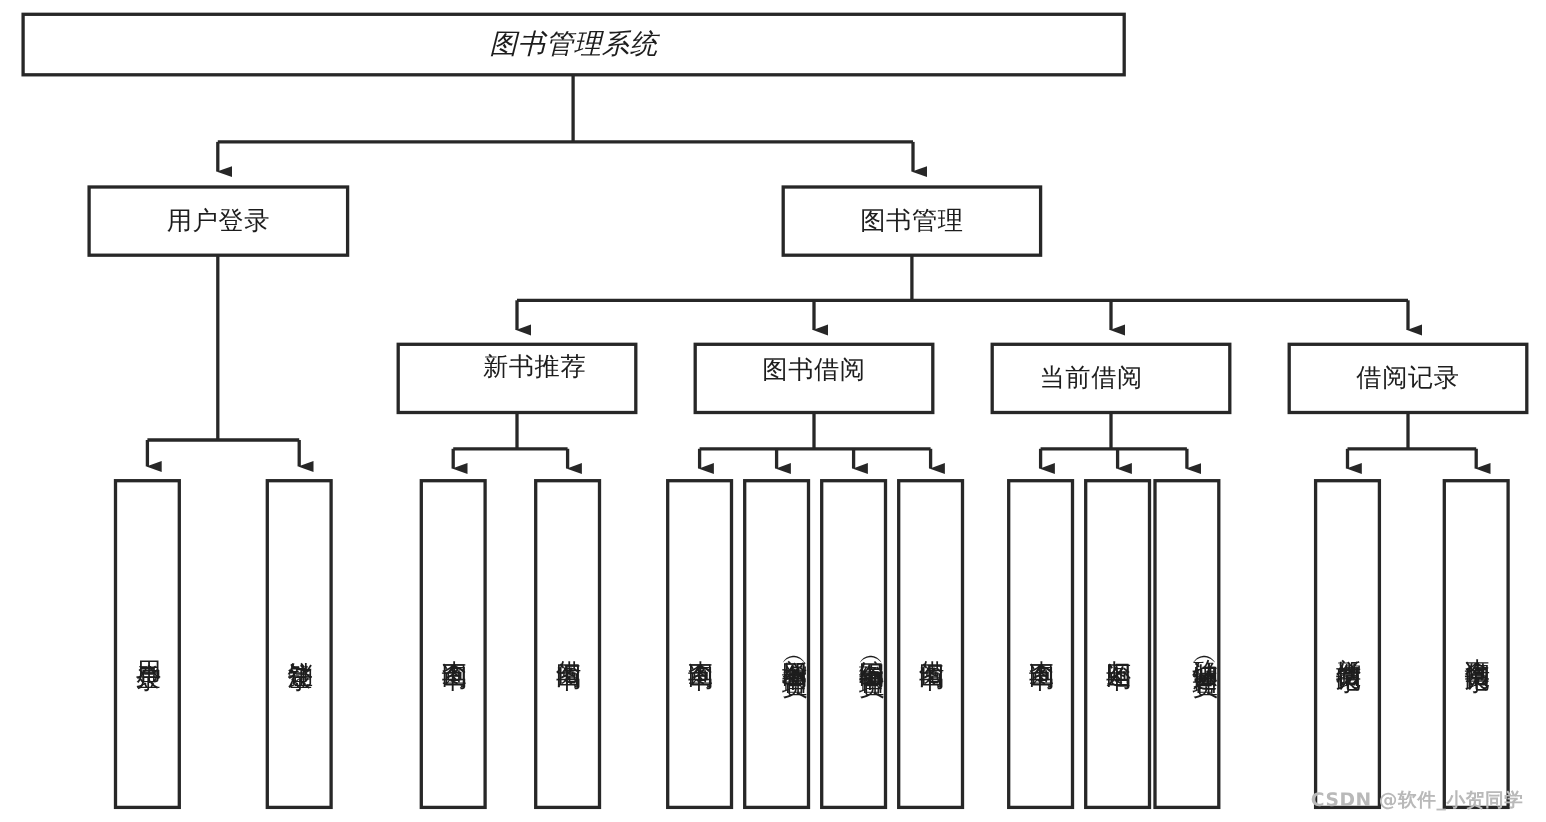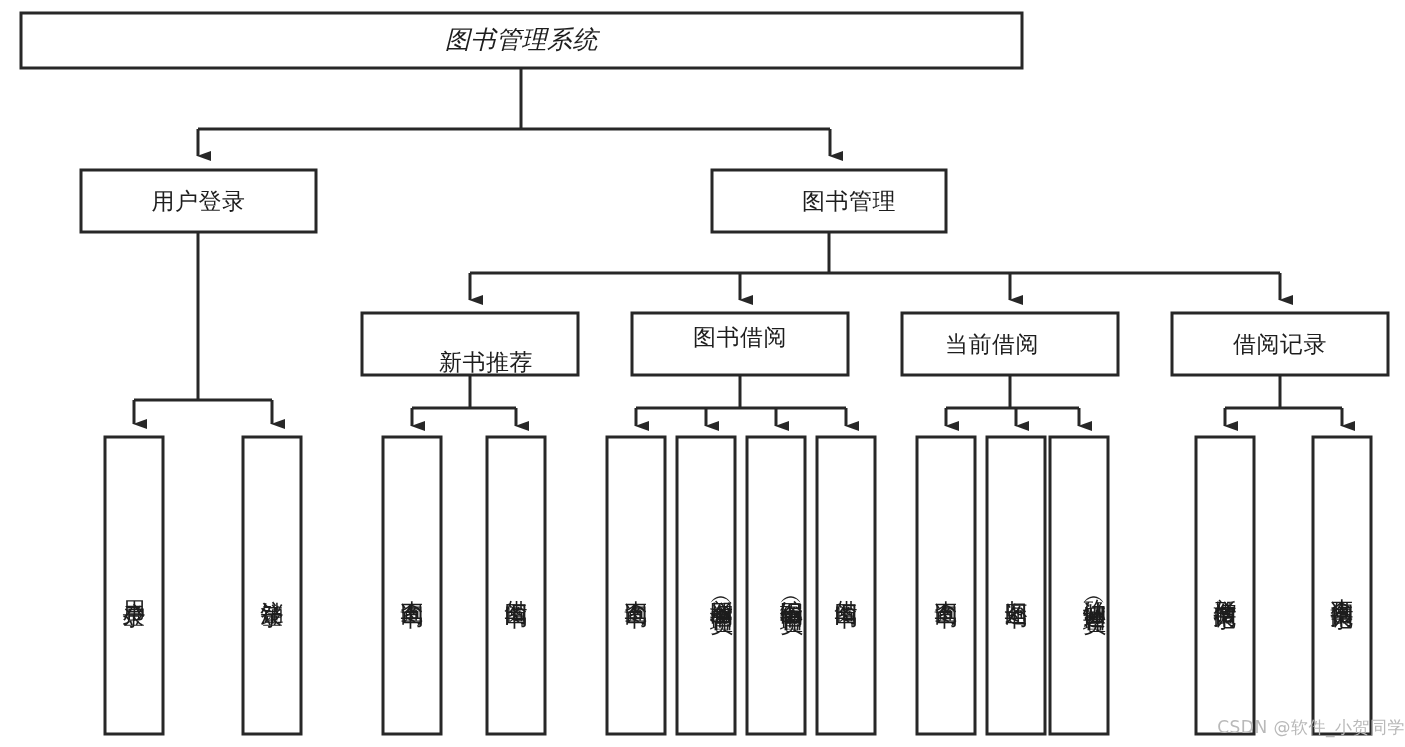--- a/index.html
+++ b/index.html
@@ -62,27 +62,28 @@
     font-size: 23px;
     line-height: 1.18;
     writing-mode: vertical-rl;
     text-orientation: upright;
     letter-spacing: 2px;
     white-space: nowrap;
     pointer-events: none;
   }
   .watermark {
     position: absolute;
-    right: 0;
+    right: 20px;
     bottom: 8px;
     color: #b9b9b9;
     font-size: 17px;
     letter-spacing: 0.5px;
     white-space: nowrap;
     user-select: none;
+    font-weight: bold;
   }
 </style>
 </head>
 <body>
 
 <div id="diagram-root">
 
   <svg id="tree-svg" viewBox="0 0 1405 747">
     <defs>
       <marker id="arrow" viewBox="0 0 12 14" refX="6" refY="13" markerWidth="12" markerHeight="14" orient="auto-start-reverse" markerUnits="userSpaceOnUse">
@@ -154,23 +155,23 @@
 
     <path class="connector" d="M 1280 375 L 1280 408"></path>
     <path class="connector" d="M 1225 408 L 1342 408"></path>
     <path class="connector" marker-end="url(#arrow)" d="M 1225 408 L 1225 426"></path>
     <path class="connector" marker-end="url(#arrow)" d="M 1342 408 L 1342 426"></path>
   </svg>
 
   <div class="node-label-h" style="left:21px; top:13px; width:1001px; height:55px; font-size:25px;font-style:italic;">图书管理系统</div>
 
   <div class="node-label-h" style="left:81px; top:170px; width:235px; height:62px;">用户登录</div>
-  <div class="node-label-h" style="left:712px; top:170px; width:234px; height:62px;padding-left:20px;">图书管理</div>
+  <div class="node-label-h" style="left:712px; top:170px; width:234px; height:62px;">图书管理</div>
 
-  <div class="node-label-h" style="left:362px; top:331px; width:248px; height:62px;">新书推荐</div>
+  <div class="node-label-h" style="left:362px; top:303px; width:248px; height:62px;">新书推荐</div>
   <div class="node-label-h" style="left:632px; top:313px; width:216px; height:48px;">图书借阅</div>
   <div class="node-label-h" style="left:902px; top:313px; width:180px; height:62px;">当前借阅</div>
   <div class="node-label-h" style="left:1172px; top:313px; width:216px; height:62px;">借阅记录</div>
 
   <div class="node-label-v" style="left:105px; top:437px; width:58px; height:297px;">用户登录</div>
   <div class="node-label-v" style="left:243px; top:437px; width:58px; height:297px;">注销登录</div>
 
   <div class="node-label-v" style="left:383px; top:437px; width:58px; height:297px;">查询图书</div>
   <div class="node-label-v" style="left:487px; top:437px; width:58px; height:297px;">借阅图书</div>
 

